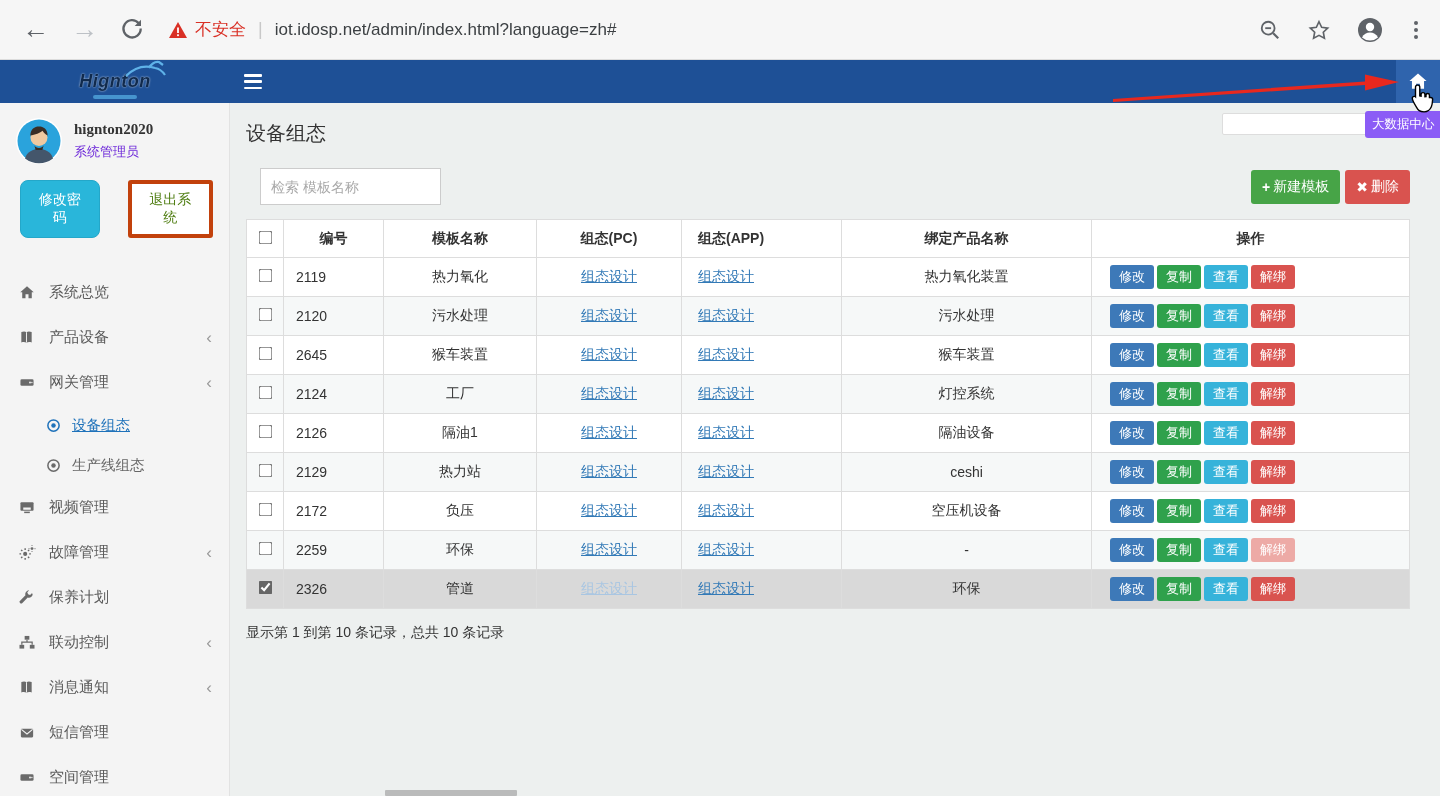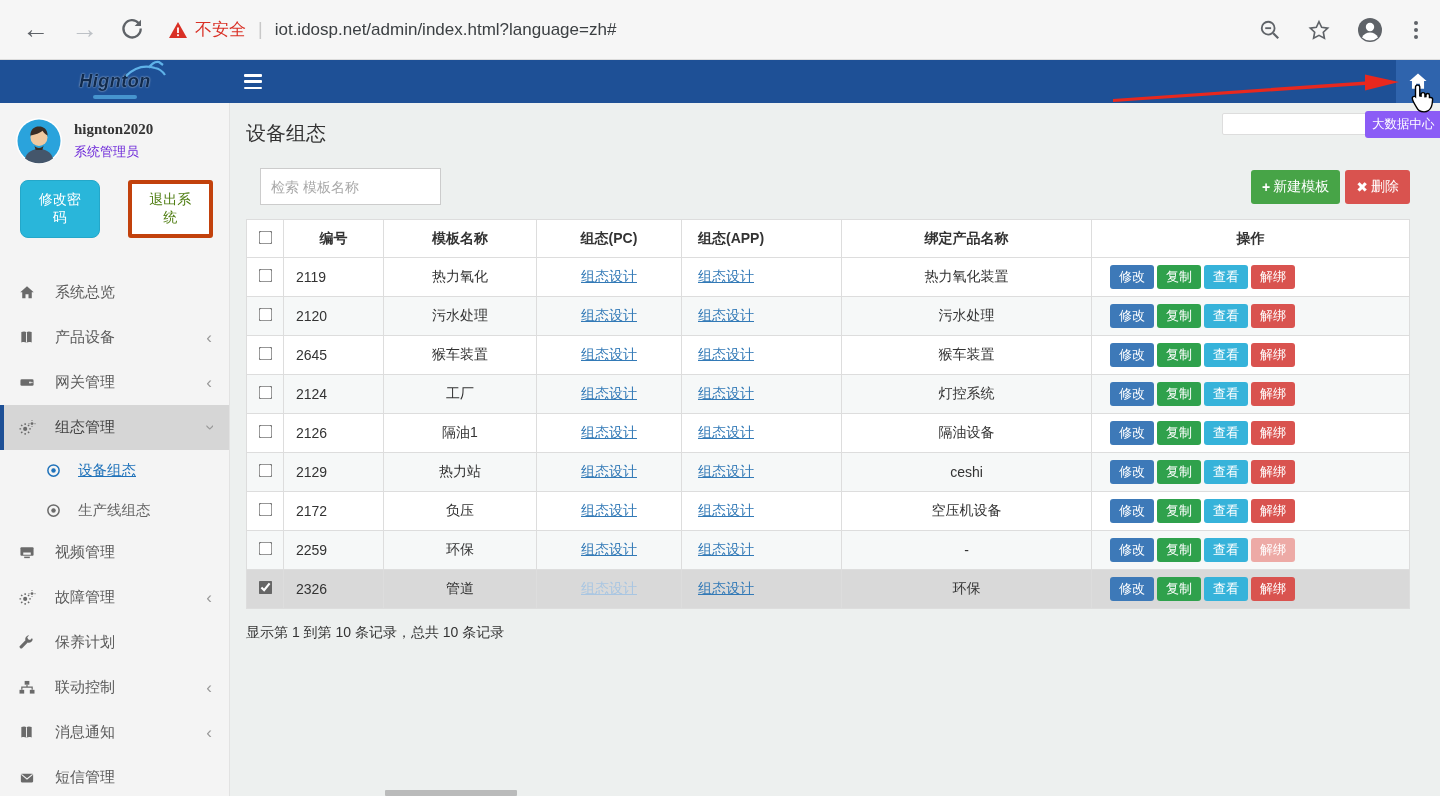--- a/index.html
+++ b/index.html
@@ -42,21 +42,21 @@
   .user { display:flex; align-items:center; padding:15px 14px 8px 16px; }
   .user-meta { margin-left:12px;font-family:Liberation Serif, serif; }
   .user-name { font-size:15px; font-weight:bold; color:#333; }
   .user-role { font-size:13px; color:#6d28d9; margin-top:5px; }
   .acct-btns { padding:8px 16px 0 20px; display:flex; }
   .btn-pass { background:#29b6da; color:#fff; border:1px solid #24a7c9; font-size:14px; padding:7px 11px; border-radius:8px; cursor:pointer; }
   .btn-logout { background:#fff; color:#4d7c0f; border:4px solid #c2410c; font-size:14px; padding:7px 11px; border-radius:3px; margin-left:28px; cursor:pointer; }
   .menu { margin-top:32px; }
   .menu-item { position:relative; height:45px; display:flex; align-items:center; padding-left:19px; color:#5a5a5a; font-size:15px; cursor:pointer; }
   .menu-item .mi-icon { width:24px; color:#6a6a6a; display:flex; }
-  .menu-item .mi-label { margin-left:12px; }
+  .menu-item .mi-label { margin-left:6px; }
   .menu-item .mi-chev { position:absolute; right:17px; color:#999; font-size:17px; line-height:1; }
   .mi-chev.down { transform:rotate(-90deg); }
   .menu-item.active { background:#d6d6d6; border-left:4px solid #1e5096; padding-left:15px; color:#444; }
   .submenu .menu-item { height:40px; padding-left:46px; font-size:14.5px; color:#666; }
   .submenu .menu-item .mi-icon { width:20px; }
   .submenu .menu-item.sub-active { color:#1f72ba; }
   .submenu .menu-item.sub-active .mi-label { text-decoration:underline; }
   .submenu .menu-item.sub-active .mi-icon { color:#1f72ba; }
 
   
@@ -231,36 +231,20 @@
         <span class="mi-icon">
           <svg width="16" height="15" viewBox="0 0 16 16">
             <rect x="1" y="4.6" width="14" height="6.8" rx="1.4"></rect>
             <circle cx="11.2" cy="8" r="1" fill="#f4f4f4"></circle>
             <circle cx="13.2" cy="8" r=".7" fill="#f4f4f4"></circle>
           </svg>
         </span>
         <span class="mi-label">网关管理</span>
         <span class="mi-chev">‹</span>
       </div>
-      <div class="menu-item active">
-        <span class="mi-icon">
-          <svg width="17" height="15" viewBox="0 0 18 16">
-            <circle cx="6.5" cy="9.5" r="2.2"></circle>
-            <g stroke="currentColor" stroke-width="1.5" fill="none">
-              <path d="M6.5 5.2V3.4M6.5 15.6v-1.8M2.2 9.5H.4M12.6 9.5h-1.8M3.5 6.5 2.2 5.2M9.5 12.5l1.3 1.3M3.5 12.5l-1.3 1.3M9.5 6.5l1.3-1.3"></path>
-            </g>
-            <circle cx="13.8" cy="3.8" r="1.5"></circle>
-            <g stroke="currentColor" stroke-width="1.2" fill="none">
-              <path d="M13.8 1V.2M13.8 7.4v-.8M11 3.8h-.8M17.4 3.8h-.8"></path>
-            </g>
-          </svg>
-        </span>
-        <span class="mi-label">组态管理</span>
-        <span class="mi-chev down">‹</span>
-      </div>
       <div class="submenu">
         <div class="menu-item sub-active">
           <span class="mi-icon">
             <svg width="15" height="15" viewBox="0 0 16 16">
               <circle cx="8" cy="8" r="6" fill="none" stroke="currentColor" stroke-width="1.6"></circle>
               <circle cx="8" cy="8" r="2.4"></circle>
             </svg>
           </span>
           <span class="mi-label">设备组态</span>
         </div>

